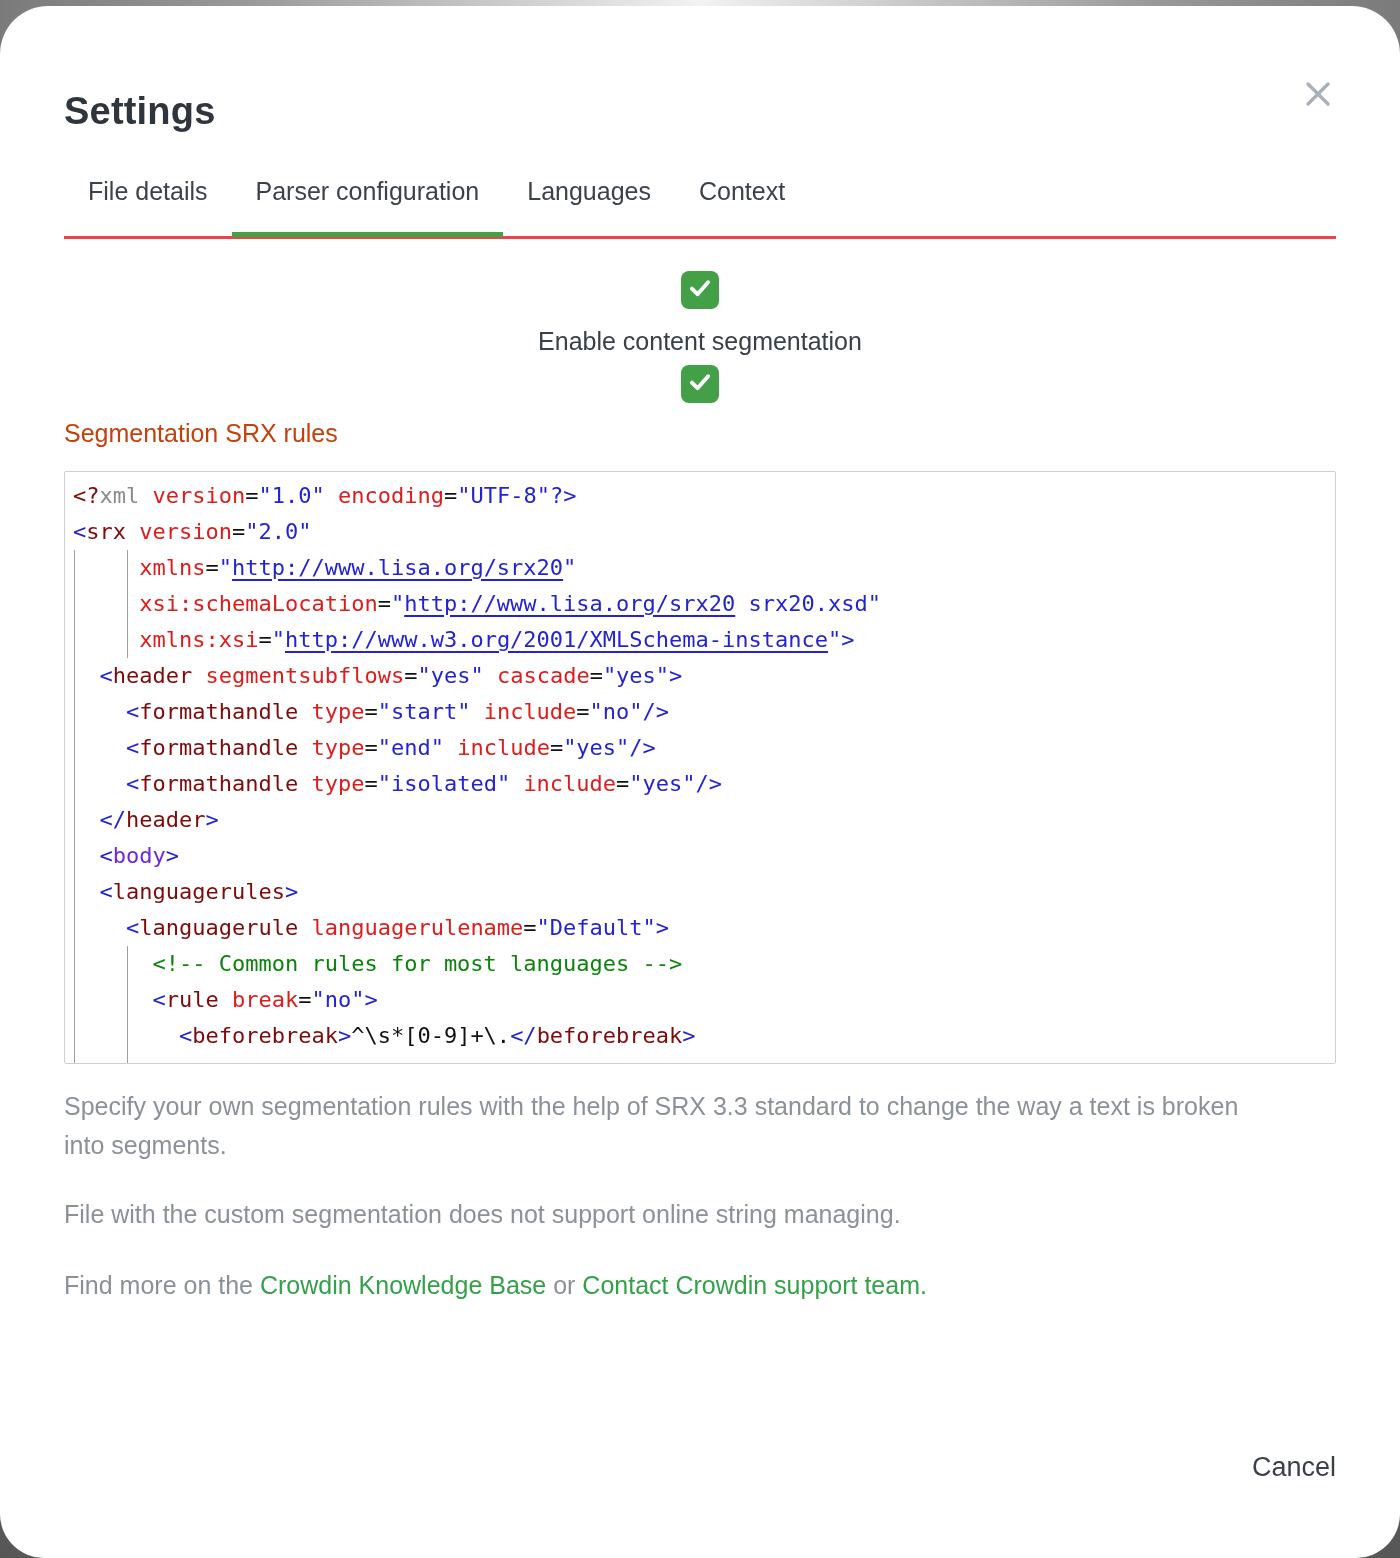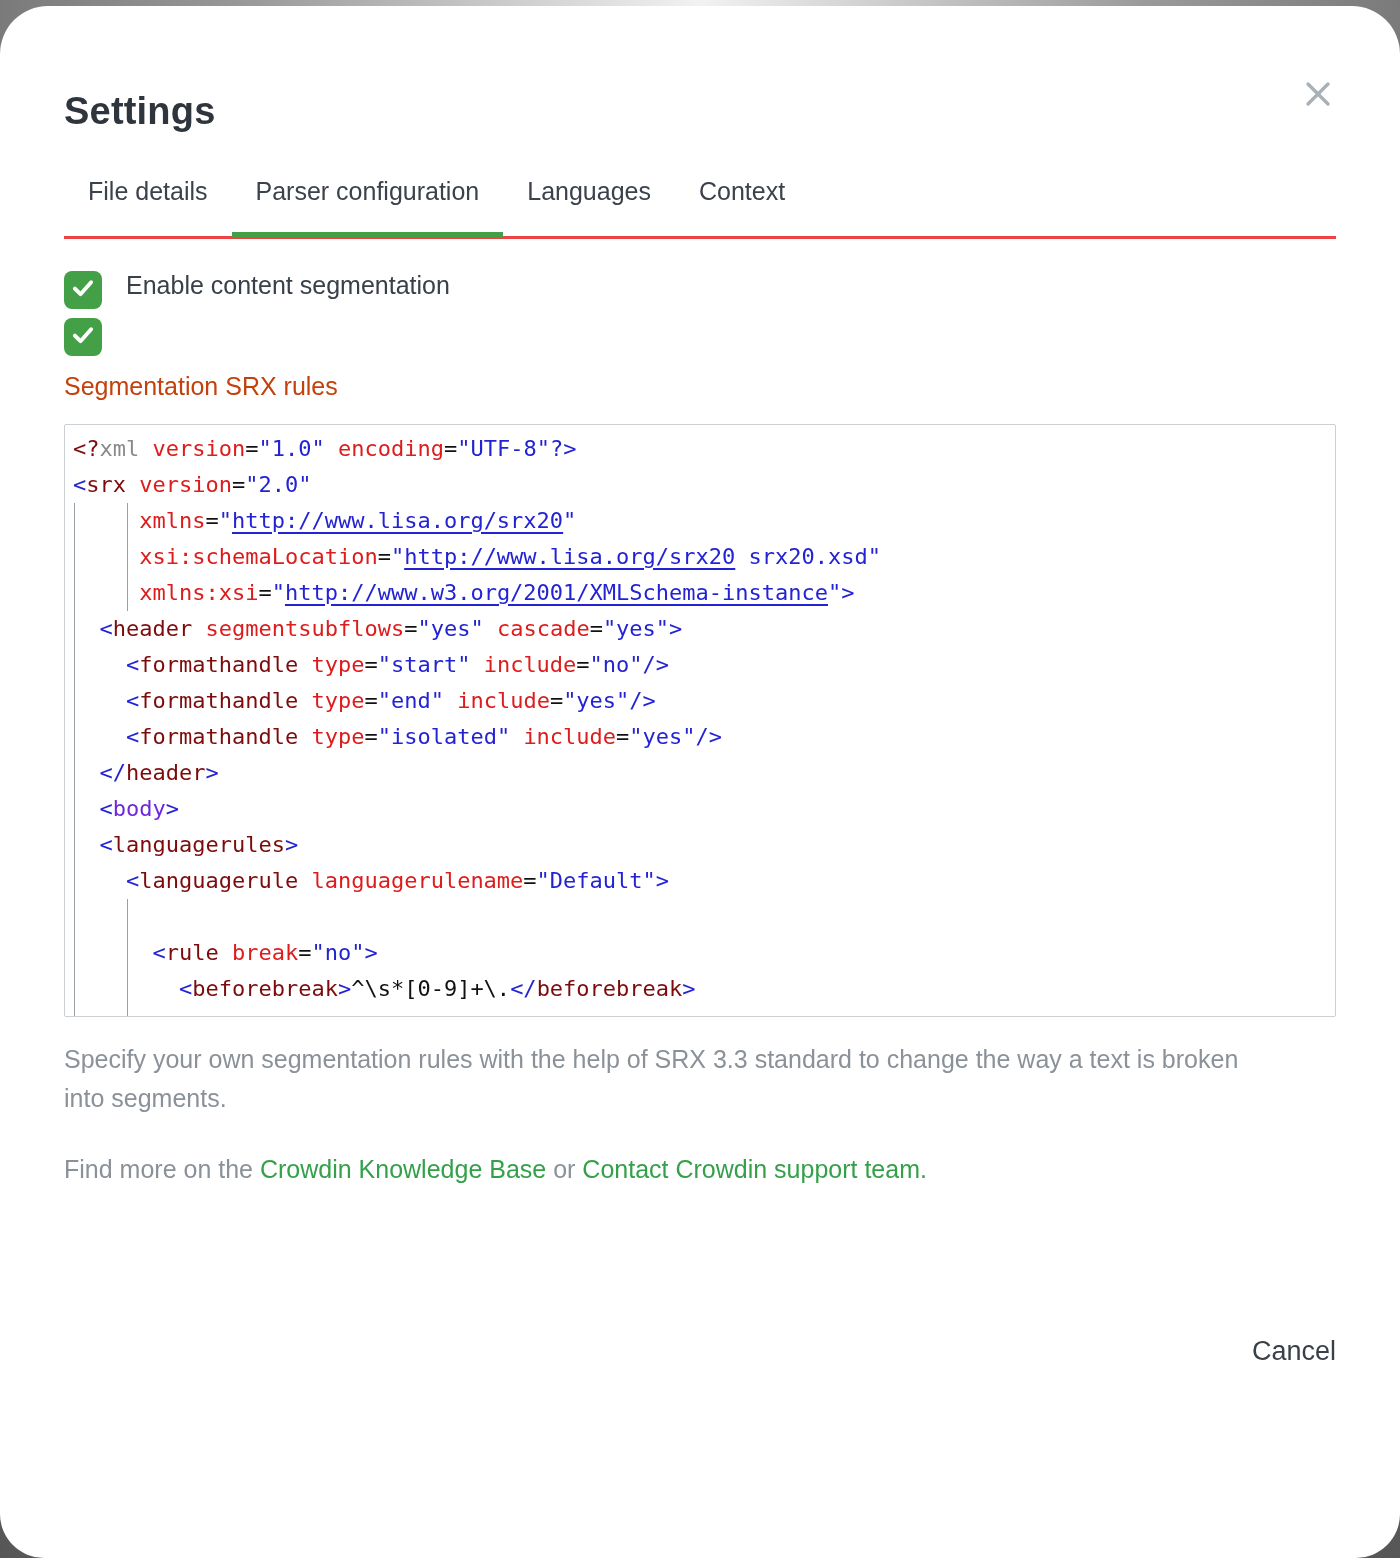--- a/index.html
+++ b/index.html
@@ -25,21 +25,21 @@
   .tabs{display:flex;margin-top:42px;border-bottom:3px solid #ef4444;}
   .tab{
     font-size:25px;line-height:31px;color:#3b424b;padding:0 24px 29px 24px;
     position:relative;cursor:pointer;white-space:nowrap;
   }
   .tab.active{font-weight:500;}
   .tab.active::after{
     content:"";position:absolute;left:0;right:0;bottom:-1px;height:5px;
     background:var(--accent);
   }
-  .check-row{display:flex;align-items:flex-start;gap:24px;}
+  .check-row{display:flex;align-items:center;gap:18px;flex-direction:column;}
   .check-row.first{margin-top:32px;}
   .check-row.second{margin-top:9px;}
   .checkbox{
     width:38px;height:38px;border-radius:8px;background:var(--accent);
     display:flex;align-items:center;justify-content:center;flex:none;
   }
   .check-label{font-size:25px;color:#3a4049;}
   .section-label{margin-top:15px;font-size:25px;line-height:31px;font-weight:500;color:#c2410c;}
   .code-box{
     margin-top:22px;height:593px;border:1px solid #cbd0d4;border-radius:2px;
@@ -122,27 +122,28 @@
         <div class="code-line"><span style="color: rgb(17, 17, 17);">     </span><span style="color: rgb(221, 28, 28);">xsi:schemaLocation</span><span style="color: rgb(17, 17, 17);">=</span><span style="color: rgb(35, 35, 211);">"</span><span style="color: rgb(35, 35, 211); text-decoration: underline; text-underline-offset: 4px;">http://www.lisa.org/srx20</span><span style="color: rgb(35, 35, 211);"> srx20.xsd"</span></div>
         <div class="code-line"><span style="color: rgb(17, 17, 17);">     </span><span style="color: rgb(221, 28, 28);">xmlns:xsi</span><span style="color: rgb(17, 17, 17);">=</span><span style="color: rgb(35, 35, 211);">"</span><span style="color: rgb(35, 35, 211); text-decoration: underline; text-underline-offset: 4px;">http://www.w3.org/2001/XMLSchema-instance</span><span style="color: rgb(35, 35, 211);">"</span><span style="color: rgb(35, 35, 211);">&gt;</span></div>
         <div class="code-line"><span style="color: rgb(17, 17, 17);">  </span><span style="color: rgb(35, 35, 211);">&lt;</span><span style="color: rgb(125, 11, 11);">header</span><span style="color: rgb(17, 17, 17);"> </span><span style="color: rgb(221, 28, 28);">segmentsubflows</span><span style="color: rgb(17, 17, 17);">=</span><span style="color: rgb(35, 35, 211);">"yes"</span><span style="color: rgb(17, 17, 17);"> </span><span style="color: rgb(221, 28, 28);">cascade</span><span style="color: rgb(17, 17, 17);">=</span><span style="color: rgb(35, 35, 211);">"yes"</span><span style="color: rgb(35, 35, 211);">&gt;</span></div>
         <div class="code-line"><span style="color: rgb(17, 17, 17);">    </span><span style="color: rgb(35, 35, 211);">&lt;</span><span style="color: rgb(125, 11, 11);">formathandle</span><span style="color: rgb(17, 17, 17);"> </span><span style="color: rgb(221, 28, 28);">type</span><span style="color: rgb(17, 17, 17);">=</span><span style="color: rgb(35, 35, 211);">"start"</span><span style="color: rgb(17, 17, 17);"> </span><span style="color: rgb(221, 28, 28);">include</span><span style="color: rgb(17, 17, 17);">=</span><span style="color: rgb(35, 35, 211);">"no"</span><span style="color: rgb(35, 35, 211);">/&gt;</span></div>
         <div class="code-line"><span style="color: rgb(17, 17, 17);">    </span><span style="color: rgb(35, 35, 211);">&lt;</span><span style="color: rgb(125, 11, 11);">formathandle</span><span style="color: rgb(17, 17, 17);"> </span><span style="color: rgb(221, 28, 28);">type</span><span style="color: rgb(17, 17, 17);">=</span><span style="color: rgb(35, 35, 211);">"end"</span><span style="color: rgb(17, 17, 17);"> </span><span style="color: rgb(221, 28, 28);">include</span><span style="color: rgb(17, 17, 17);">=</span><span style="color: rgb(35, 35, 211);">"yes"</span><span style="color: rgb(35, 35, 211);">/&gt;</span></div>
         <div class="code-line"><span style="color: rgb(17, 17, 17);">    </span><span style="color: rgb(35, 35, 211);">&lt;</span><span style="color: rgb(125, 11, 11);">formathandle</span><span style="color: rgb(17, 17, 17);"> </span><span style="color: rgb(221, 28, 28);">type</span><span style="color: rgb(17, 17, 17);">=</span><span style="color: rgb(35, 35, 211);">"isolated"</span><span style="color: rgb(17, 17, 17);"> </span><span style="color: rgb(221, 28, 28);">include</span><span style="color: rgb(17, 17, 17);">=</span><span style="color: rgb(35, 35, 211);">"yes"</span><span style="color: rgb(35, 35, 211);">/&gt;</span></div>
         <div class="code-line"><span style="color: rgb(17, 17, 17);">  </span><span style="color: rgb(35, 35, 211);">&lt;/</span><span style="color: rgb(125, 11, 11);">header</span><span style="color: rgb(35, 35, 211);">&gt;</span></div>
         <div class="code-line"><span style="color: rgb(17, 17, 17);">  </span><span style="color: rgb(35, 35, 211);">&lt;</span><span style="color: #6d28d9;">body</span><span style="color: rgb(35, 35, 211);">&gt;</span></div>
         <div class="code-line"><span style="color: rgb(17, 17, 17);">  </span><span style="color: rgb(35, 35, 211);">&lt;</span><span style="color: rgb(125, 11, 11);">languagerules</span><span style="color: rgb(35, 35, 211);">&gt;</span></div>
         <div class="code-line"><span style="color: rgb(17, 17, 17);">    </span><span style="color: rgb(35, 35, 211);">&lt;</span><span style="color: rgb(125, 11, 11);">languagerule</span><span style="color: rgb(17, 17, 17);"> </span><span style="color: rgb(221, 28, 28);">languagerulename</span><span style="color: rgb(17, 17, 17);">=</span><span style="color: rgb(35, 35, 211);">"Default"</span><span style="color: rgb(35, 35, 211);">&gt;</span></div>
-        <div class="code-line"><span style="color: rgb(17, 17, 17);">      </span></div>
+        <div class="code-line"><span style="color: rgb(17, 17, 17);">      </span><span style="color: rgb(11, 131, 11);">&lt;!-- Common rules for most languages --&gt;</span></div>
         <div class="code-line"><span style="color: rgb(17, 17, 17);">      </span><span style="color: rgb(35, 35, 211);">&lt;</span><span style="color: rgb(125, 11, 11);">rule</span><span style="color: rgb(17, 17, 17);"> </span><span style="color: rgb(221, 28, 28);">break</span><span style="color: rgb(17, 17, 17);">=</span><span style="color: rgb(35, 35, 211);">"no"</span><span style="color: rgb(35, 35, 211);">&gt;</span></div>
         <div class="code-line"><span style="color: rgb(17, 17, 17);">        </span><span style="color: rgb(35, 35, 211);">&lt;</span><span style="color: rgb(125, 11, 11);">beforebreak</span><span style="color: rgb(35, 35, 211);">&gt;</span><span style="color: rgb(17, 17, 17);">^\s*[0-9]+\.</span><span style="color: rgb(35, 35, 211);">&lt;/</span><span style="color: rgb(125, 11, 11);">beforebreak</span><span style="color: rgb(35, 35, 211);">&gt;</span></div>
         <div class="code-line"><span style="color: rgb(17, 17, 17);">        </span><span style="color: rgb(35, 35, 211);">&lt;</span><span style="color: rgb(125, 11, 11);">afterbreak</span><span style="color: rgb(35, 35, 211);">&gt;</span><span style="color: rgb(17, 17, 17);">\s</span><span style="color: rgb(35, 35, 211);">&lt;/</span><span style="color: rgb(125, 11, 11);">afterbreak</span><span style="color: rgb(35, 35, 211);">&gt;</span></div>
       </div>
   </div>
 
   <p class="help-p p1">Specify your own segmentation rules with the help of SRX 3.3 standard to change the way a text is broken into segments.</p>
+  <p class="help-p p2">File with the custom segmentation does not support online string managing.</p>
   <p class="help-p p3"><span>Find more on the </span><span class="green-link">Crowdin Knowledge Base</span><span> or </span><span class="green-link">Contact Crowdin support team.</span></p>
 
   <div class="footer">
     <div class="cancel-btn">Cancel</div>
   </div>
 
 </div>
 
 </body></html>

